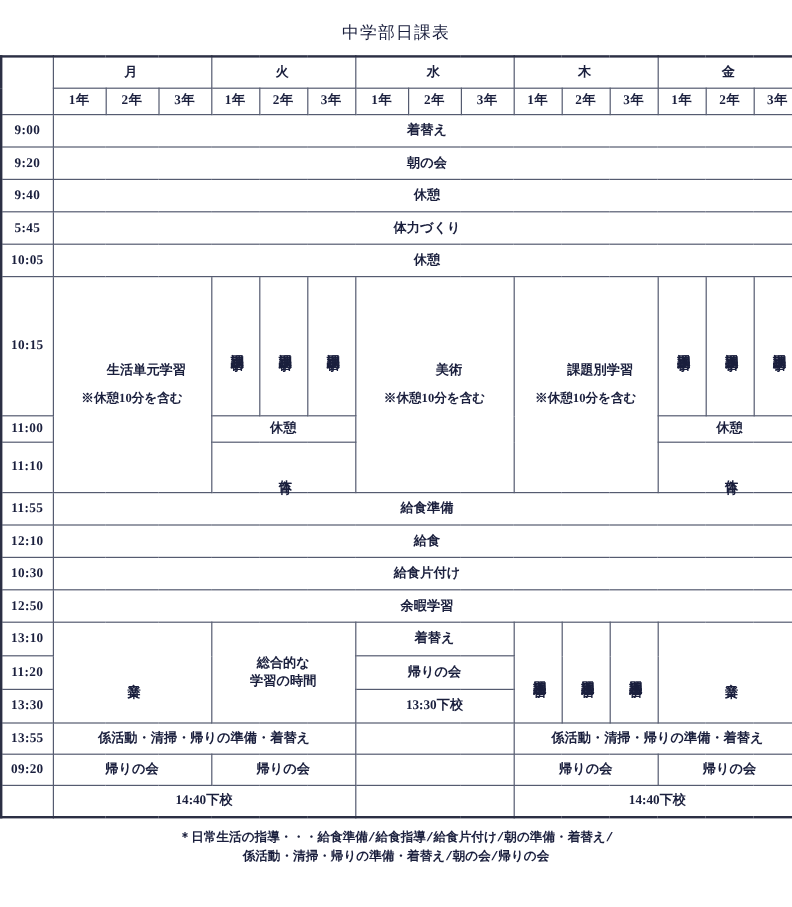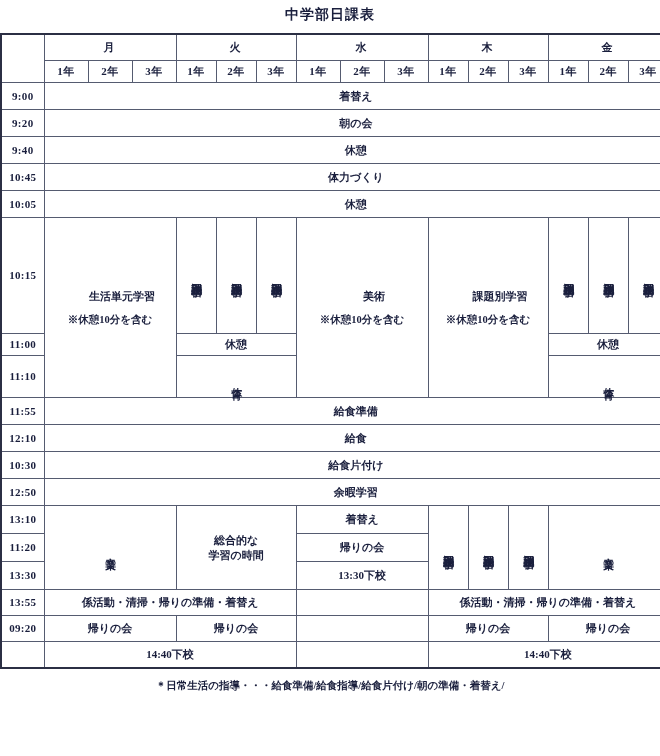--- a/index.html
+++ b/index.html
@@ -17,23 +17,23 @@
   }
   #page {
     position: relative;
     width: 660px;
     height: 756px;
     box-sizing: border-box;
   }
   .title {
     text-align: center;
     font-size: 14px;
-    font-weight: 700;
+    font-weight: 400;
     letter-spacing: 1px;
-    padding-top: 6px;
+    padding-top: 19px;
     padding-bottom: 9px;
     color: #1a1f3d;
   }
   table.sched {
     border-collapse: collapse;
     table-layout: fixed;
     width: 637px;
     margin: 0 auto;
     background: #fff;
   }
@@ -101,21 +101,21 @@
   td.big .note { display: block; font-size: 10.5px; }
   td.blank { border: none; }
   .footnote {
     margin-top: 9px;
     text-align: center;
     font-size: 10.5px;
     font-weight: 700;
     line-height: 1.55;
     color: #1a1f3d;
   }
-  .footnote span { display: block; }
+  .footnote span { display: block; font-family: Liberation Mono, monospace; }
 </style>
 </head>
 <body>
 
 <div id="page">
 
   <div class="title">中学部日課表</div>
 
   <table class="sched">
     <colgroup>
@@ -180,21 +180,21 @@
         <td class="timecell">9:20</td>
         <td class="grp-start grp-end" colspan="15">朝の会</td>
       </tr>
 
       <tr class="hrow">
         <td class="timecell">9:40</td>
         <td class="grp-start grp-end" colspan="15">休憩</td>
       </tr>
 
       <tr class="hrow">
-        <td class="timecell">10:45</td>
+        <td class="timecell">5:45</td>
         <td class="grp-start grp-end" colspan="15">体力づくり</td>
       </tr>
 
       <tr class="hrow">
         <td class="timecell">10:05</td>
         <td class="grp-start grp-end" colspan="15">休憩</td>
       </tr>
 
       <tr>
         <td class="timecell" style="height:115px">10:15</td>
@@ -330,15 +330,16 @@
         <td class="timecell" style="height:25px"></td>
         <td colspan="6" class="grp-start grp-end">14:40下校</td>
         <td colspan="3" class="blank"></td>
         <td colspan="6" class="grp-start grp-end">14:40下校</td>
       </tr>
     </tbody>
   </table>
 
   <div class="footnote">
     <span>＊日常生活の指導・・・給食準備/給食指導/給食片付け/朝の準備・着替え/</span>
+    <span>係活動・清掃・帰りの準備・着替え/朝の会/帰りの会</span>
   </div>
 
 </div>
 
 </body></html>

